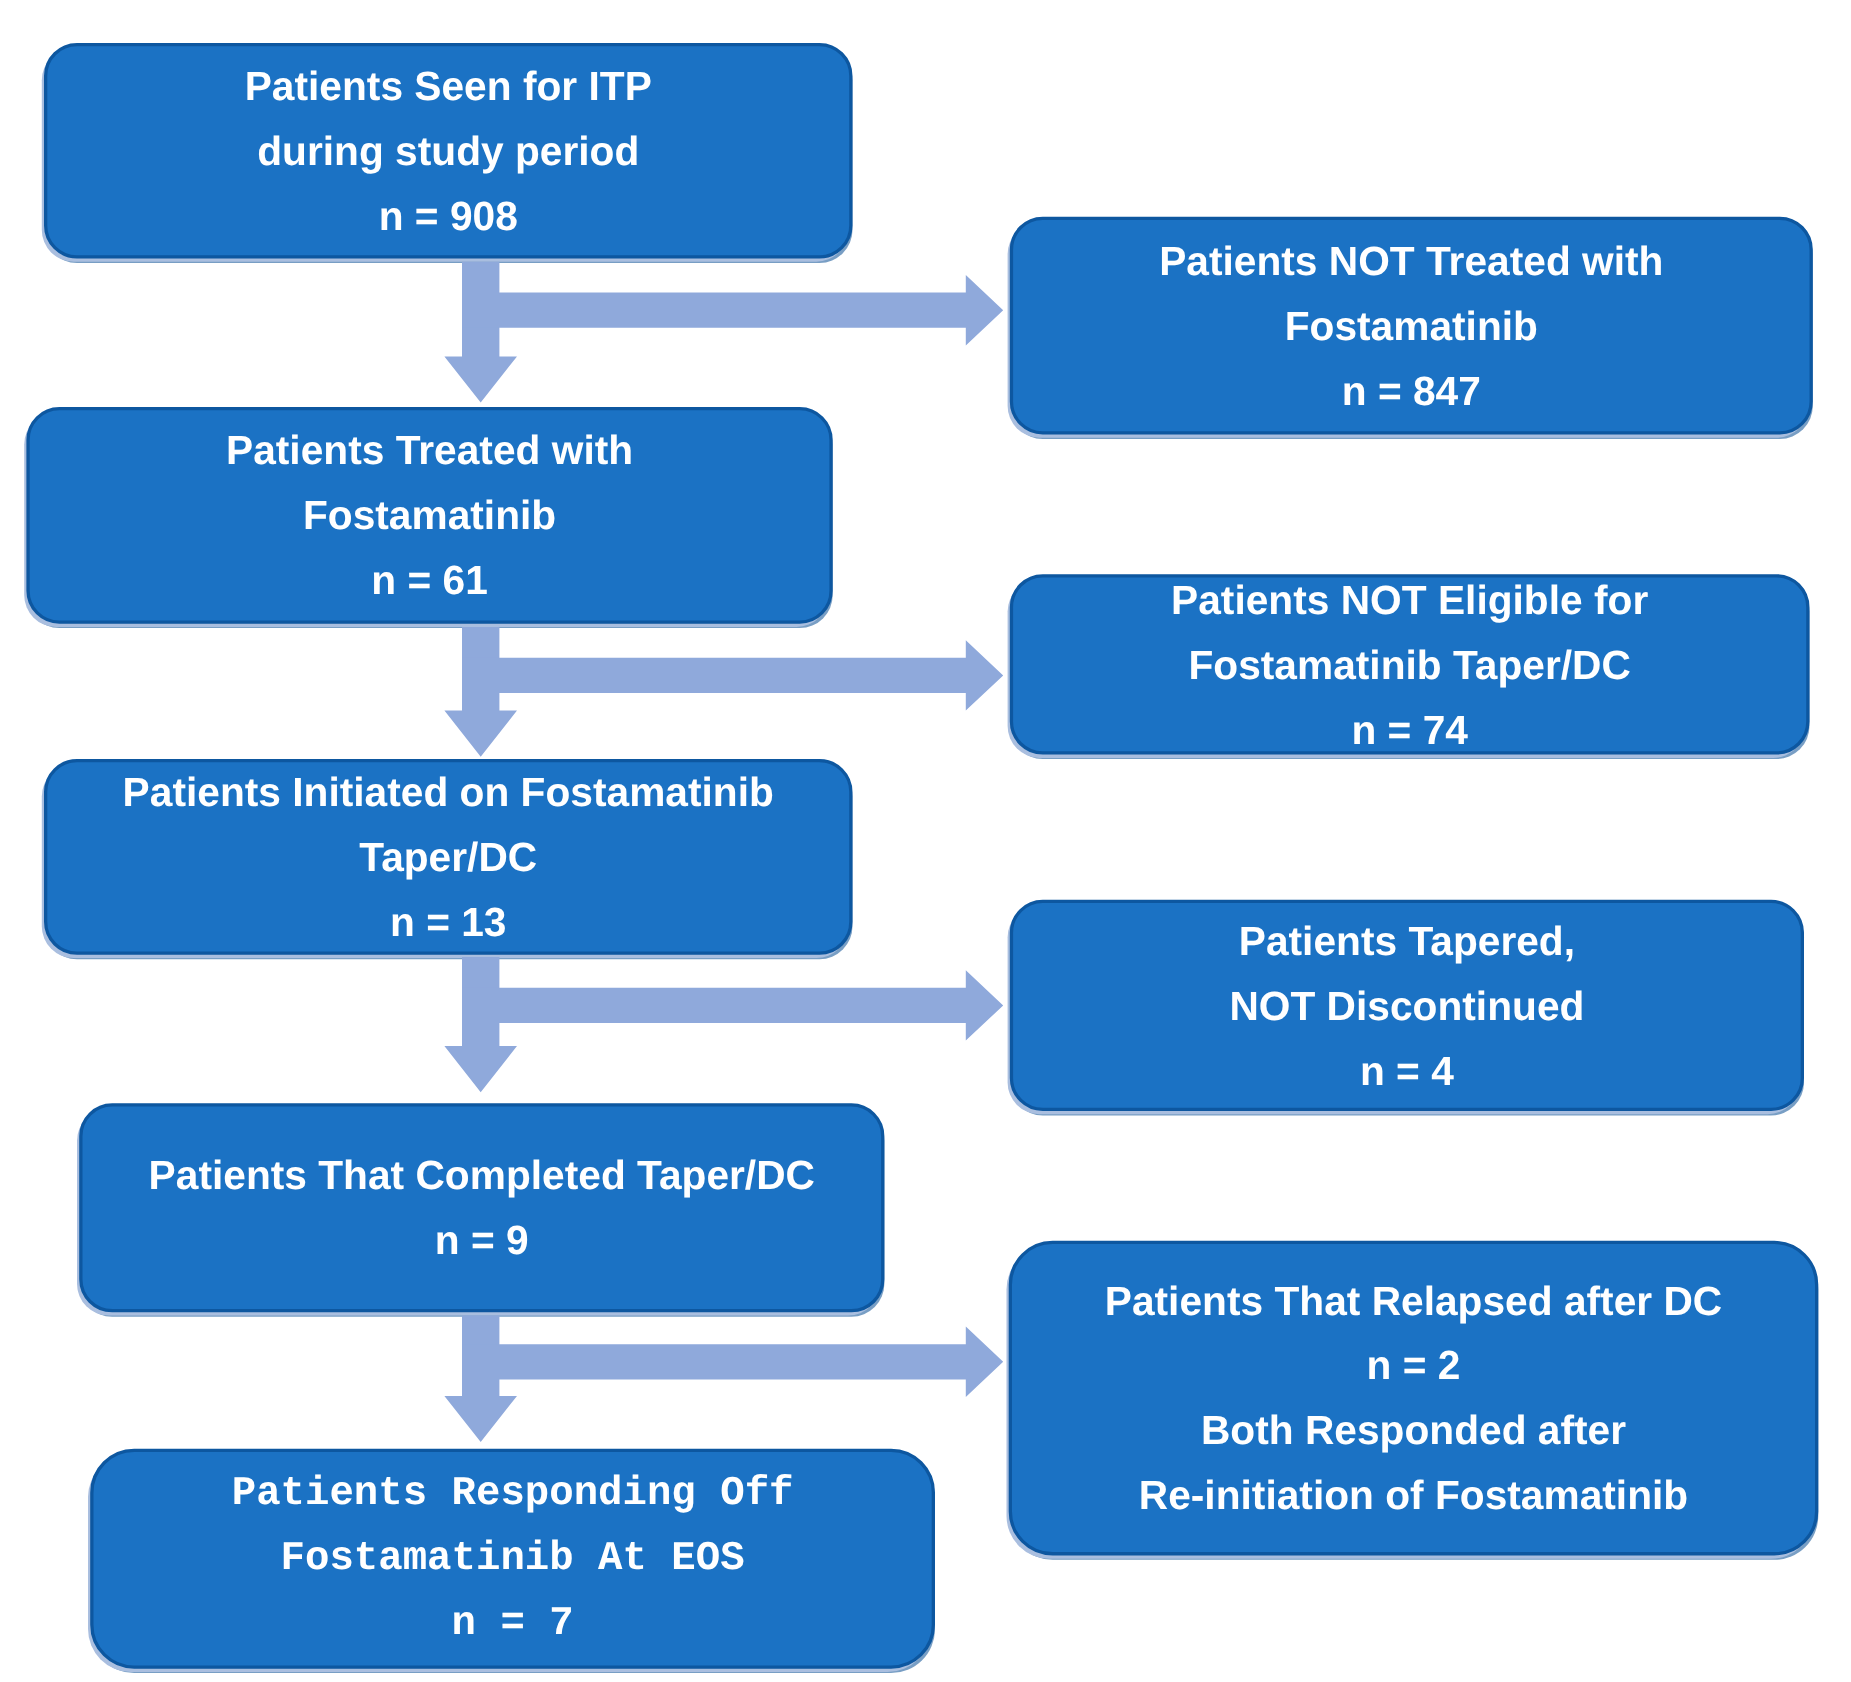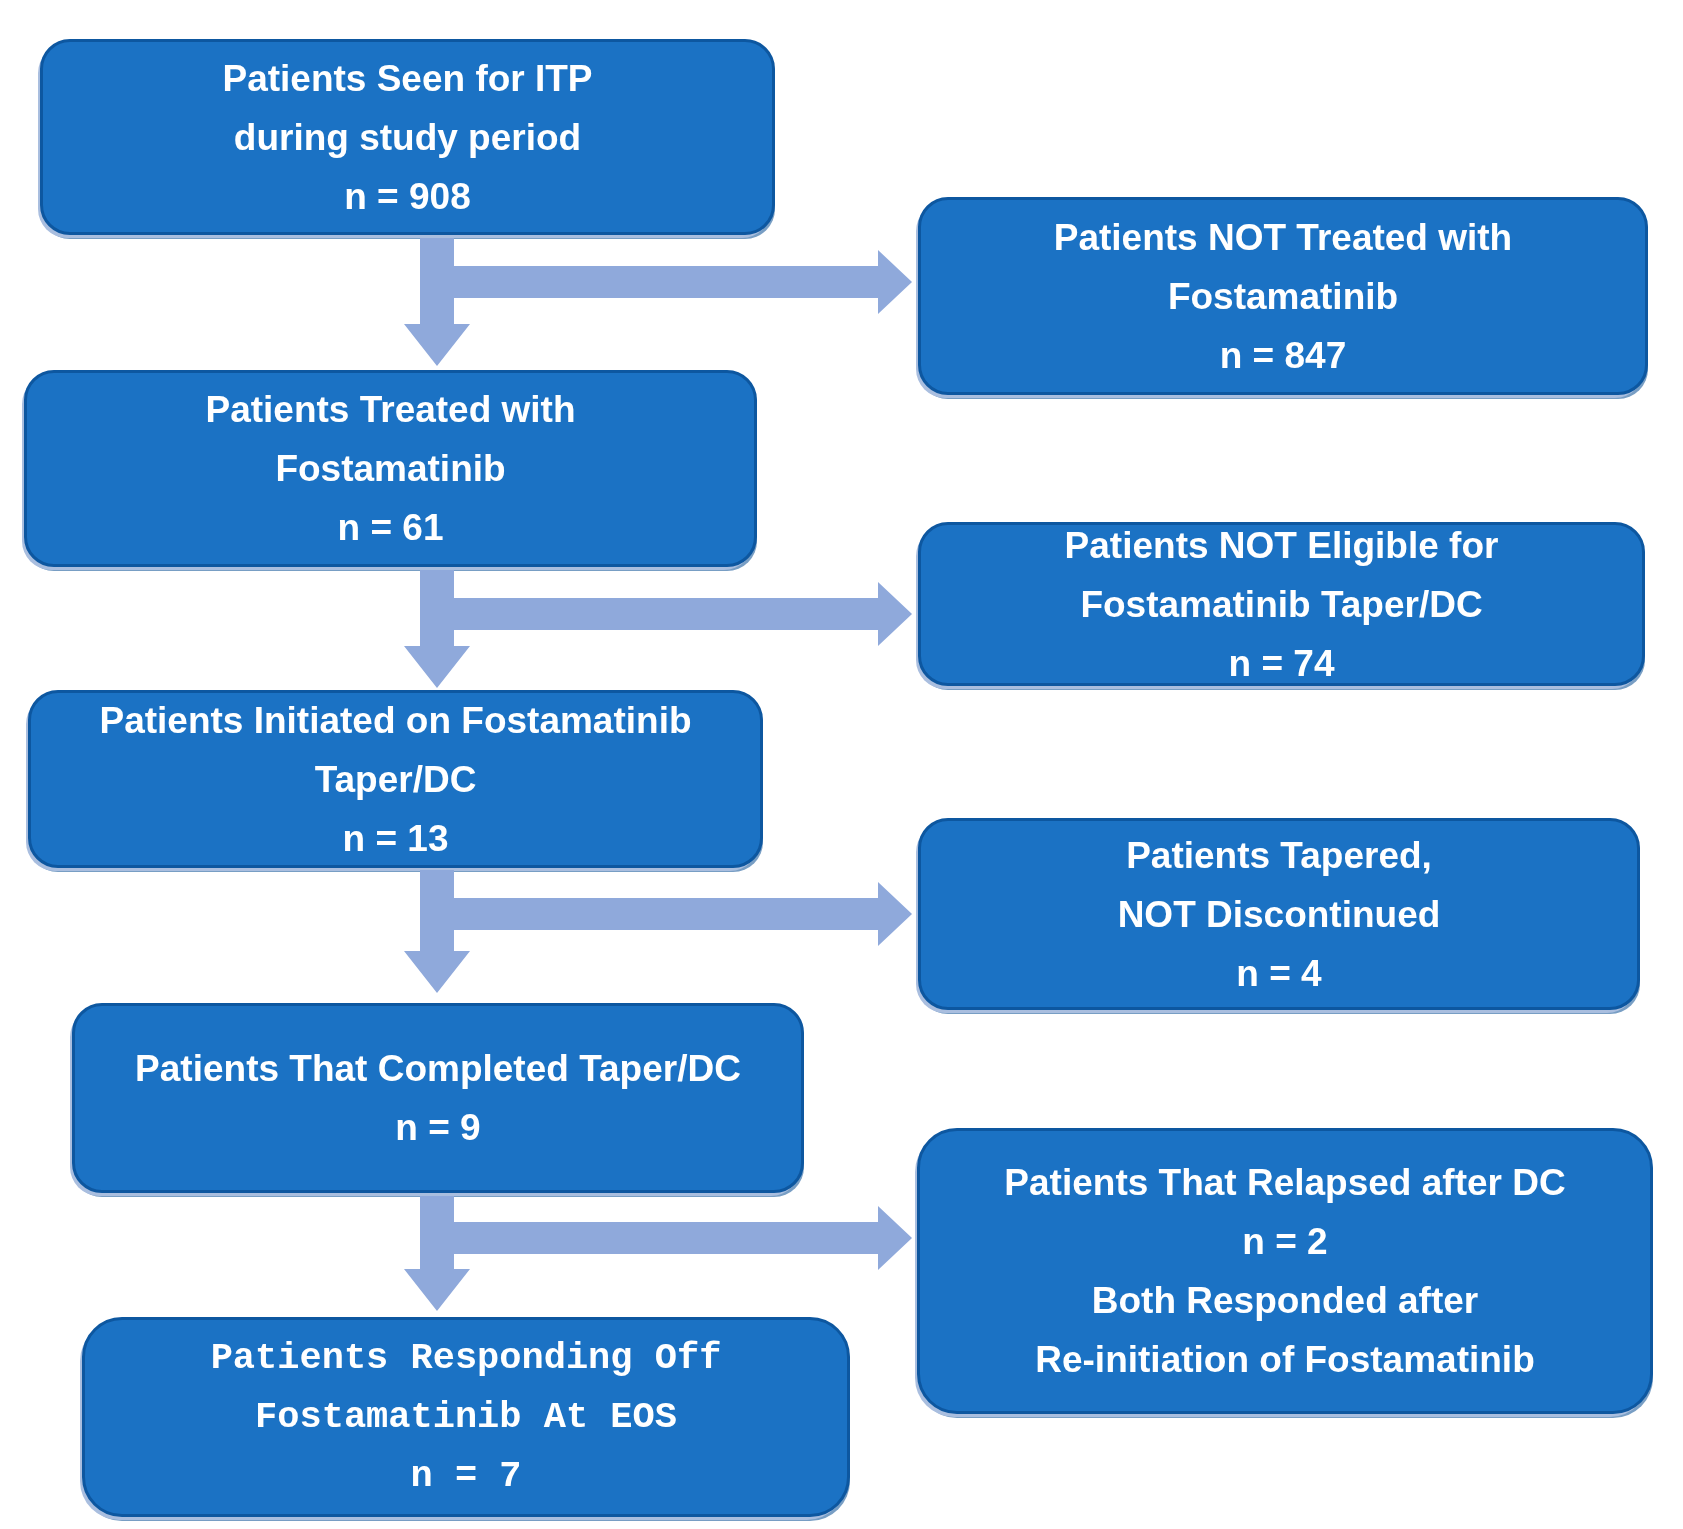--- a/index.html
+++ b/index.html
@@ -54,21 +54,21 @@
     <span class="line">during study period</span>
     <span class="line">n = 908</span>
   </div>
 
   <div class="node" style="left:24px;top:370px;width:733px;height:197px;">
     <span class="line">Patients Treated with</span>
     <span class="line">Fostamatinib</span>
     <span class="line">n = 61</span>
   </div>
 
-  <div class="node" style="left:28px;top:690px;width:735px;height:178px;">
+  <div class="node" style="left:40px;top:690px;width:735px;height:178px;">
     <span class="line">Patients Initiated on Fostamatinib</span>
     <span class="line">Taper/DC</span>
     <span class="line">n = 13</span>
   </div>
 
   <div class="node" style="left:72px;top:1003px;width:732px;height:190px;">
     <span class="line">Patients That Completed Taper/DC</span>
     <span class="line">n = 9</span>
   </div>
 

